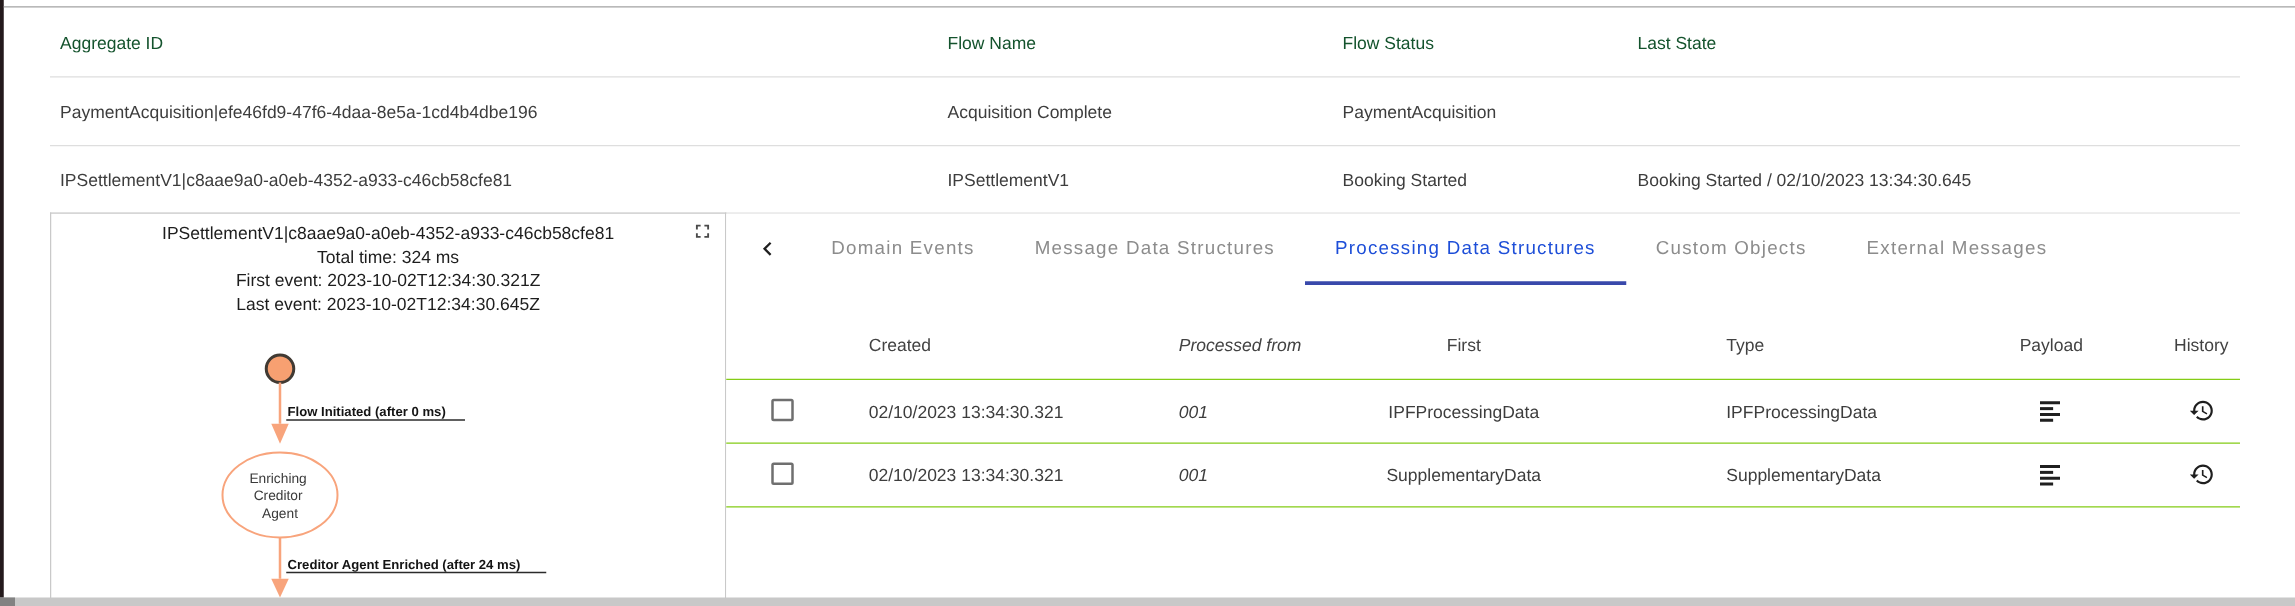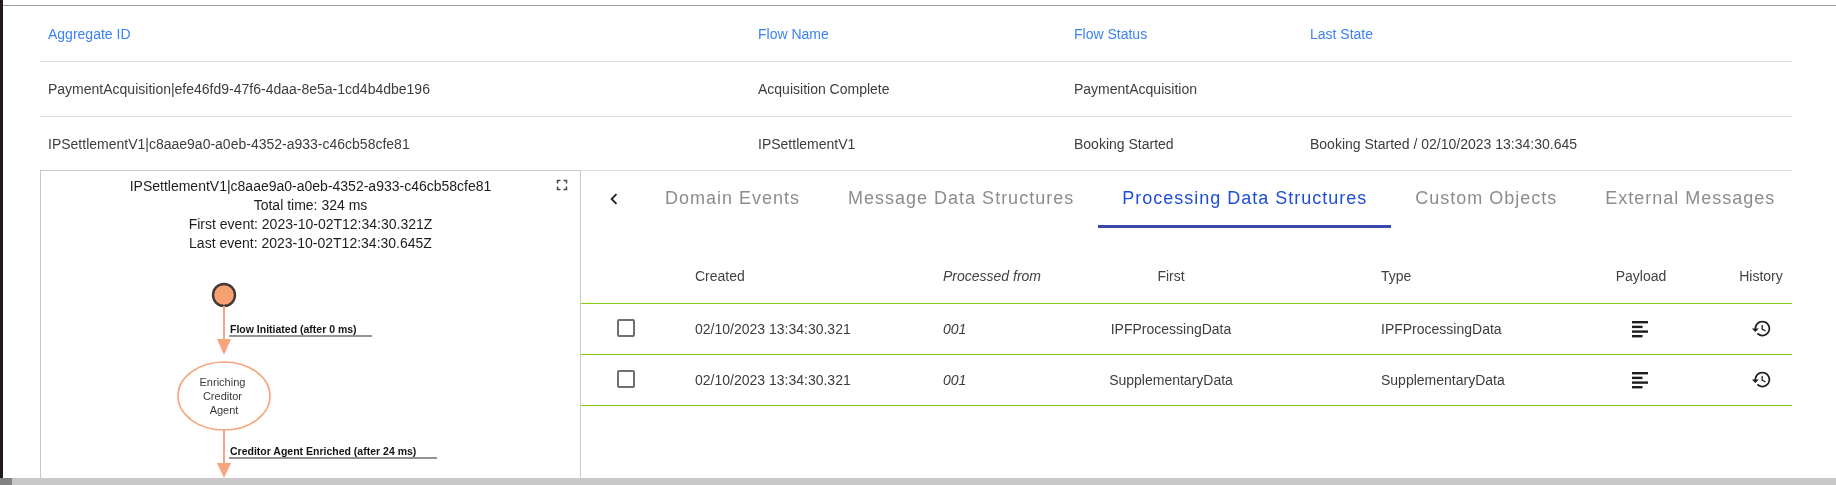--- a/index.html
+++ b/index.html
@@ -8,40 +8,40 @@
   .screen { position:relative; width:1836px; height:485px; background:#fff; }
 
   
   .left-edge { position:absolute; left:0; top:0; width:3px; height:485px; background:#241a1c; }
   .top-line  { position:absolute; left:3px; right:0; top:5px; height:1px; background:#a3a3a3; }
 
   
   .flows-table { position:absolute; left:40px; right:44px; top:6px; }
   .frow { display:grid; grid-template-columns:710px 316px 236px 1fr;
           align-items:center; border-bottom:1px solid #dedede; height:55px; font-size:14px; }
-  .frow.fhead { height:56px; color:#3b82f6; }
+  .frow.fhead { height:56px; color:#14532d; }
   .frow > div { padding-left:8px; white-space:nowrap; overflow:hidden; }
   .frow.sel { height:54px; }
 
   
   .diagram-panel { position:absolute; left:40px; top:170px; width:541px; bottom:0;
                    border:1px solid #c9c9c9; border-bottom:none; background:#fff; overflow:hidden; }
   .fs-btn { position:absolute; top:5px; right:7px; width:20px; height:20px; cursor:pointer; }
   .dg-title { position:absolute; top:6px; left:0; width:100%; text-align:center;
               font-size:14px; line-height:19px; color:#1d1d1d; }
   .dg-svg { position:absolute; top:111px; left:0; }
   .edge-label { font-size:10.5px; font-weight:bold; fill:#141414; }
   .node-label { font-size:11px; fill:#3a3a3a; }
 
   
   .right-panel { position:absolute; left:581px; right:0; top:171px; bottom:0; background:#fff; }
   .back-btn { position:absolute; left:22px; top:17px; width:24px; height:24px; cursor:pointer; }
   .tabbar { position:relative; height:57px; }
   .tabs { display:flex; margin-left:60px; height:57px; }
-  .tab { padding:0 24px; line-height:55px; height:57px; font-size:18px; letter-spacing:1px;
+  .tab { padding:0 24px; line-height:55px; height:57px; font-size:15px; letter-spacing:1px;
          color:#8c8c8c; cursor:pointer; white-space:nowrap; }
   .tab.active { color:#1d4ed8; border-bottom:3px solid #3949ab; }
 
   .dtable { margin-top:20px; margin-right:44px; }
   .drow { display:grid; grid-template-columns:90px 238px 142px 240px 290px 120px 120px;
           align-items:center; border-bottom:1px solid #84cc16; font-size:14px; }
   .drow.dhead { height:56px; color:#424242; }
   .drow.dbody { height:51px; }
   .c-created { padding-left:24px; }
   .c-proc    { padding-left:34px;font-style:italic; }

